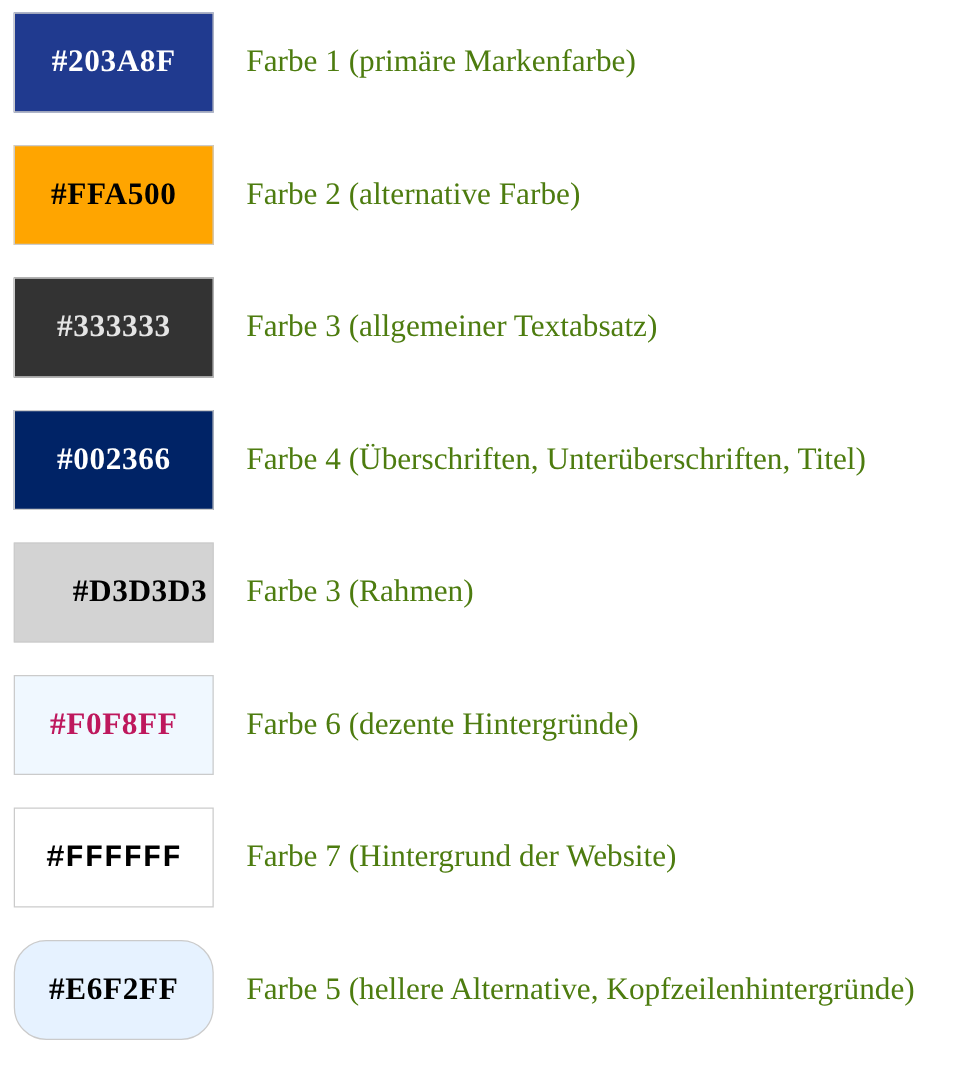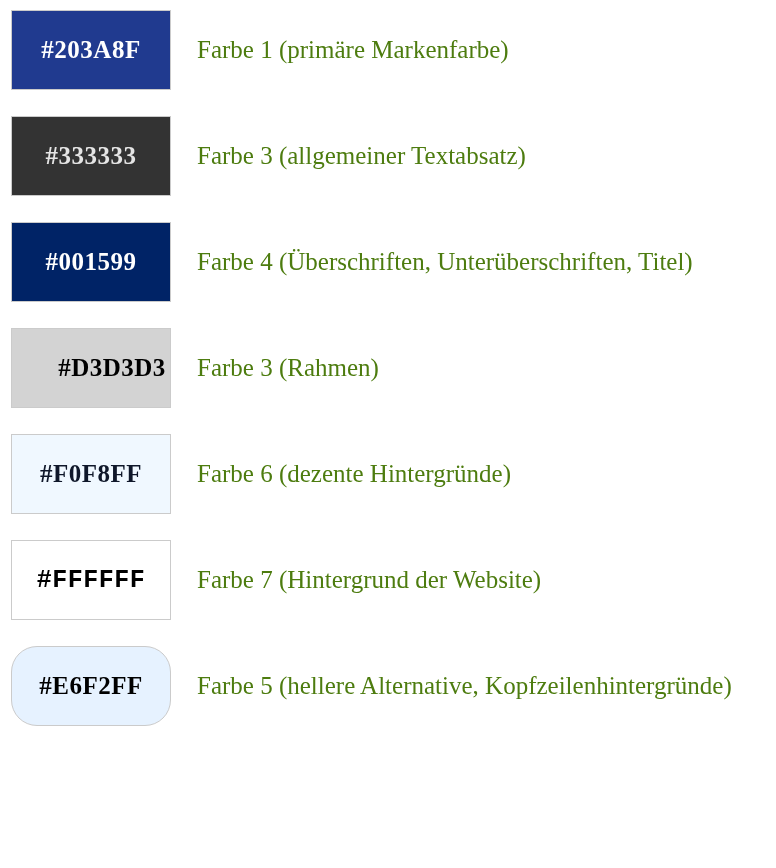--- a/index.html
+++ b/index.html
@@ -50,44 +50,50 @@
 
 <div class="palette">
 
   <div class="row">
     <div class="swatch" style="background-color: rgb(32, 58, 143); color: rgb(255, 255, 255); border-color: rgb(203, 203, 203);">
       <span>#203A8F</span>
     </div>
     <div class="description">Farbe 1 (primäre Markenfarbe)</div>
   </div>
 
+  <div class="row">
+    <div class="swatch" style="background-color: rgb(255, 165, 0); color: rgb(0, 0, 0); border-color: rgb(203, 203, 203);">
+      <span>#FFA500</span>
+    </div>
+    <div class="description">Farbe 2 (alternative Farbe)</div>
+  </div>
 
   <div class="row">
     <div class="swatch" style="background-color: rgb(51, 51, 51); color: #e5e5e5; border-color: rgb(203, 203, 203);">
       <span>#333333</span>
     </div>
     <div class="description">Farbe 3 (allgemeiner Textabsatz)</div>
   </div>
 
   <div class="row">
     <div class="swatch" style="background-color: rgb(0, 35, 102); color: rgb(255, 255, 255); border-color: rgb(203, 203, 203);">
-      <span>#001599</span>
+      <span>#002366</span>
     </div>
     <div class="description">Farbe 4 (Überschriften, Unterüberschriften, Titel)</div>
   </div>
 
   <div class="row">
     <div class="swatch" style="background-color: rgb(211, 211, 211); color: rgb(0, 0, 0); border-color: rgb(203, 203, 203); padding-left: 42px;">
       <span>#D3D3D3</span>
     </div>
     <div class="description">Farbe 3 (Rahmen)</div>
   </div>
 
   <div class="row">
-    <div class="swatch" style="background-color: rgb(240, 248, 255); color: #0f172a; border-color: rgb(203, 203, 203);">
+    <div class="swatch" style="background-color: rgb(240, 248, 255); color: #be185d; border-color: rgb(203, 203, 203);">
       <span>#F0F8FF</span>
     </div>
     <div class="description">Farbe 6 (dezente Hintergründe)</div>
   </div>
 
   <div class="row">
     <div class="swatch" style="background-color: rgb(255, 255, 255); color: rgb(0, 0, 0); border-color: rgb(203, 203, 203); font-family: Liberation Mono, monospace;">
       <span>#FFFFFF</span>
     </div>
     <div class="description">Farbe 7 (Hintergrund der Website)</div>

